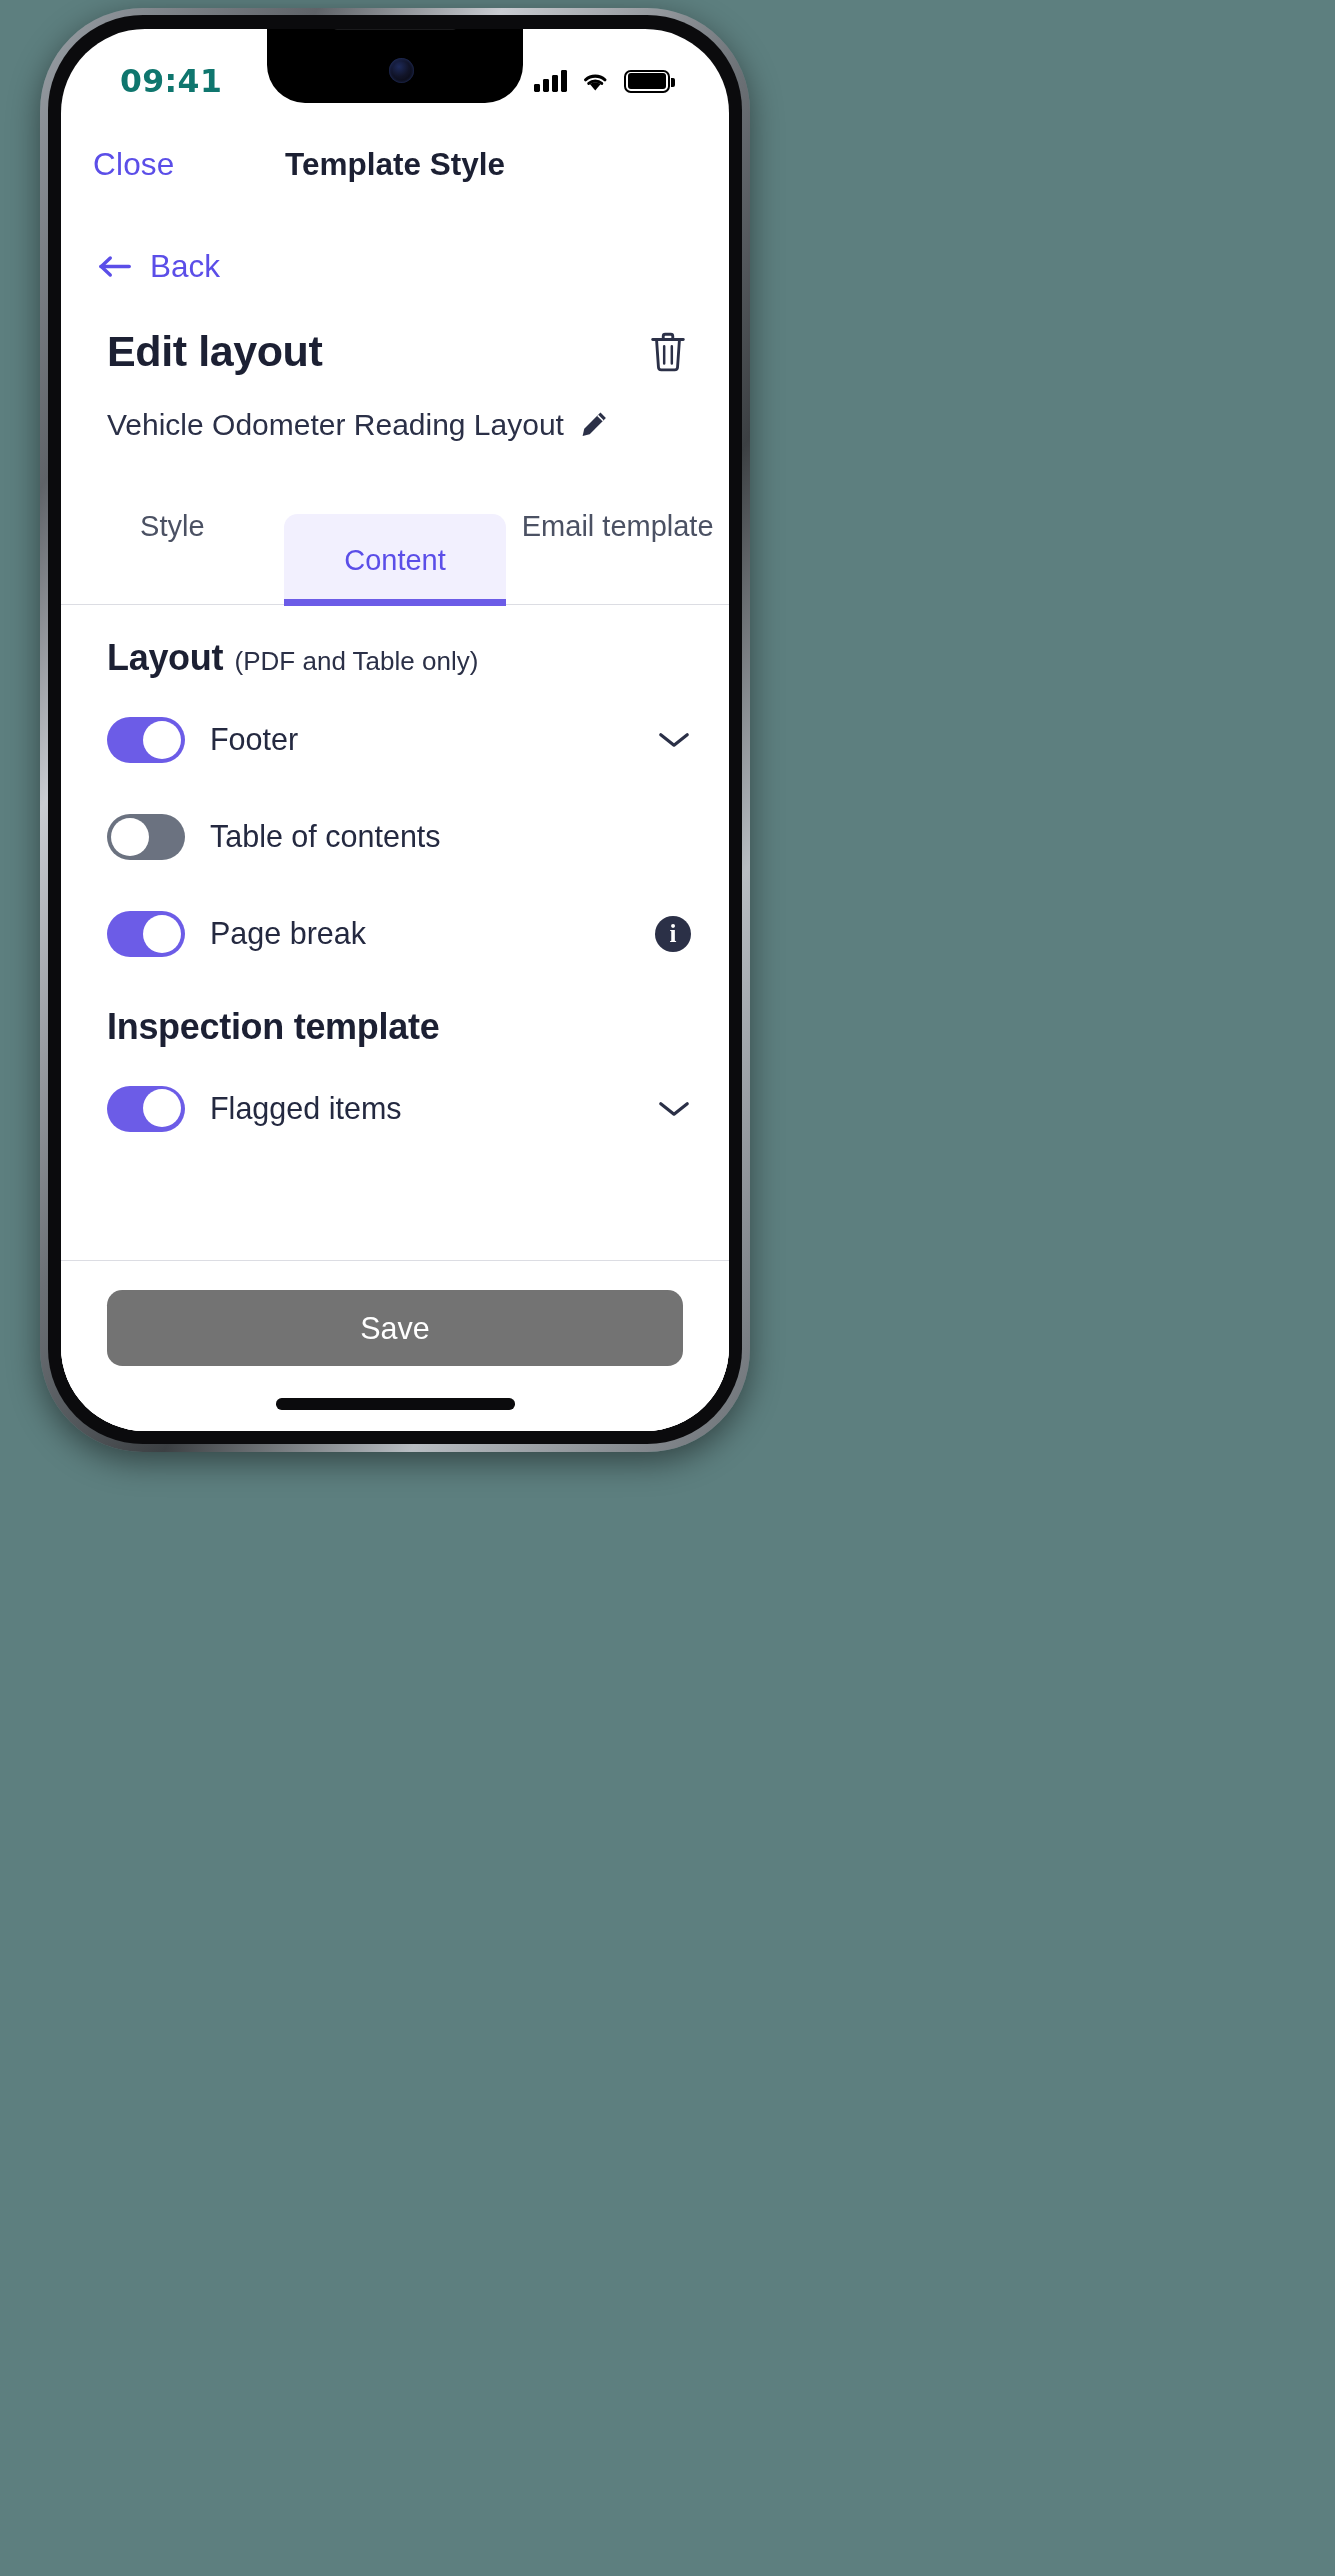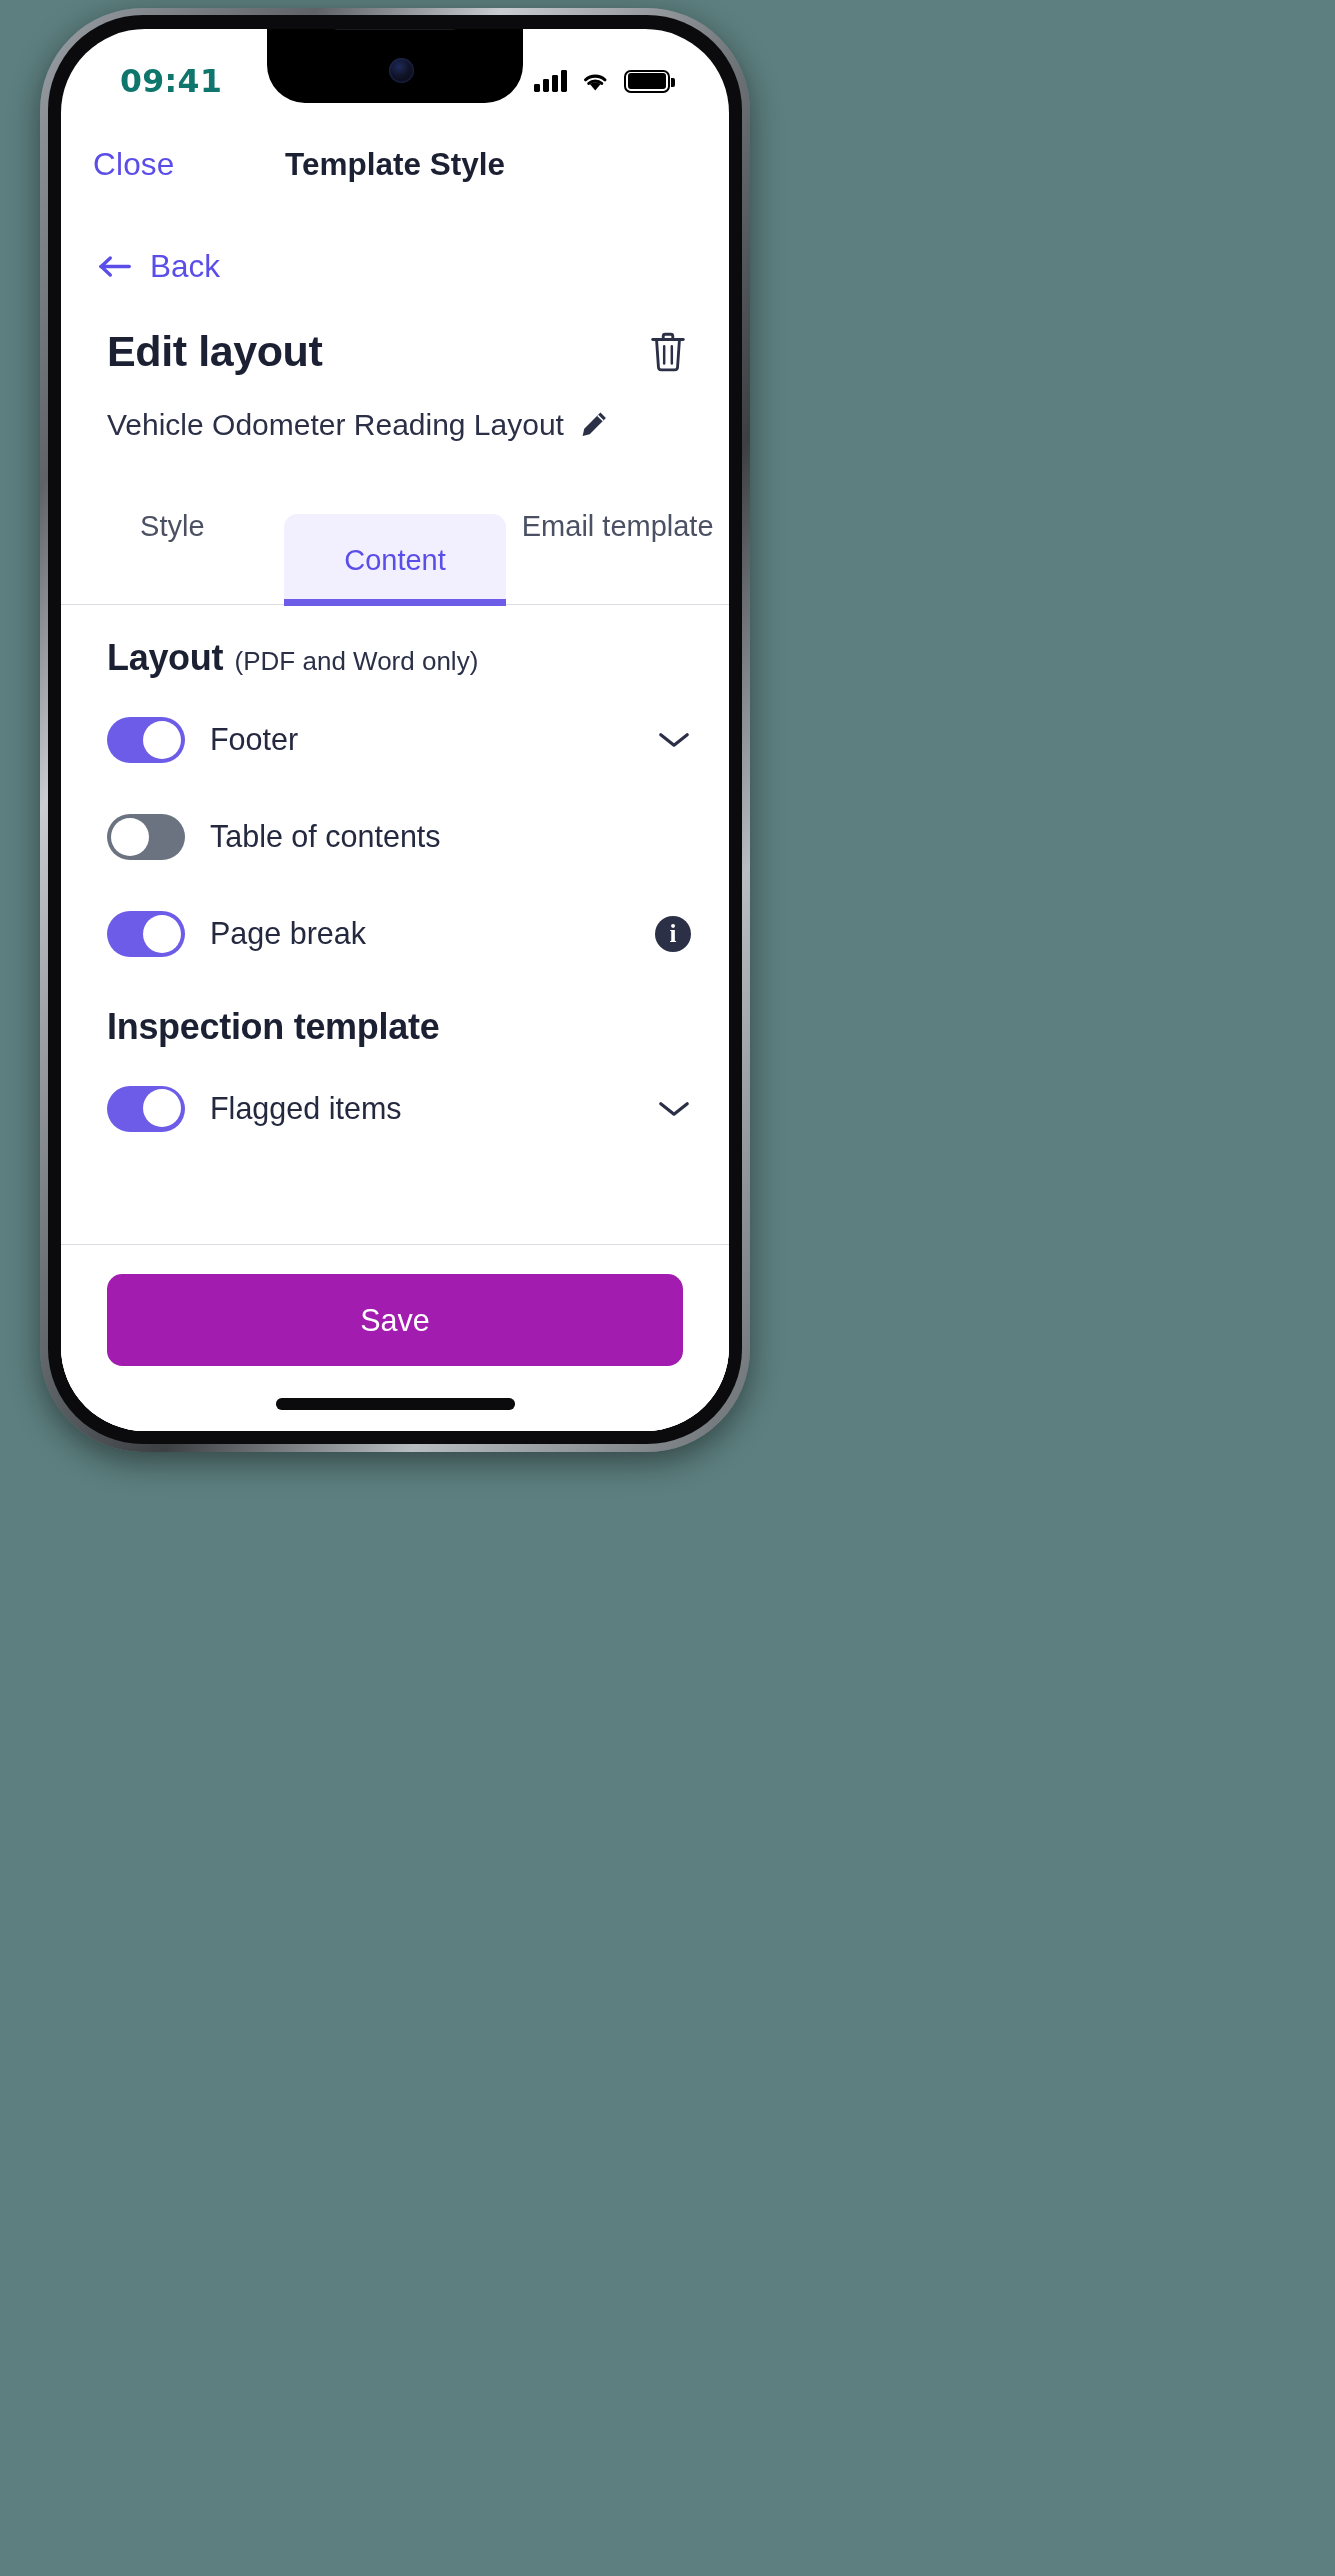--- a/index.html
+++ b/index.html
@@ -248,22 +248,22 @@
   }
 
   
   .footerbar {
     flex: 0 0 auto;
     border-top: 1.9px solid #dcdde3;
     padding: 29px 46px 32px 46px;
     background: #fff;
   }
   .save-btn {
-    width: 100%; height: 92px;
-    background: #a21caf;
+    width: 100%; height: 76px;
+    background: #737373;
     border: none; border-radius: 15.3px;
     color: #fff; font-size: 30.5px; font-weight: 400;
     font-family: "Liberation Sans", sans-serif;
   }
   .home-indicator {
     width: 100%; display: flex; justify-content: center;
     padding-bottom: 21px; background: #fff;
     flex: 0 0 auto;
   }
   .home-indicator span {
@@ -346,21 +346,21 @@
           <div class="tabs">
             <div class="tab"><span>Style</span></div>
             <div class="tab active"><span>Content</span></div>
             <div class="tab"><span>Email template</span></div>
           </div>
 
           <div class="body">
 
             <div class="section-head">
               <span class="section-title">Layout</span>
-              <span class="section-sub">(PDF and Word only)</span>
+              <span class="section-sub">(PDF and Table only)</span>
             </div>
 
             <div class="row">
               <div class="toggle on">
                   <div class="knob"></div>
                 </div>
               <span class="label">Footer</span>
               <span class="trail">
                 <svg class="chev" viewBox="0 0 36 22">
                   <path d="M4 6 L18 17 L32 6" stroke="#2b3047" stroke-width="3.4" fill="none" stroke-linecap="round" stroke-linejoin="round"></path>

